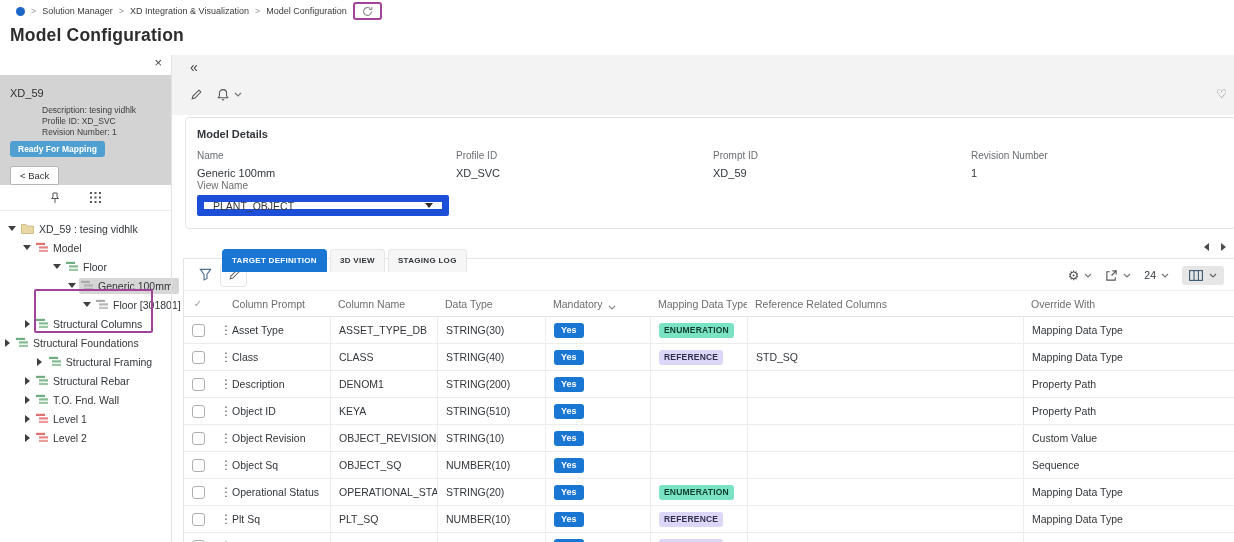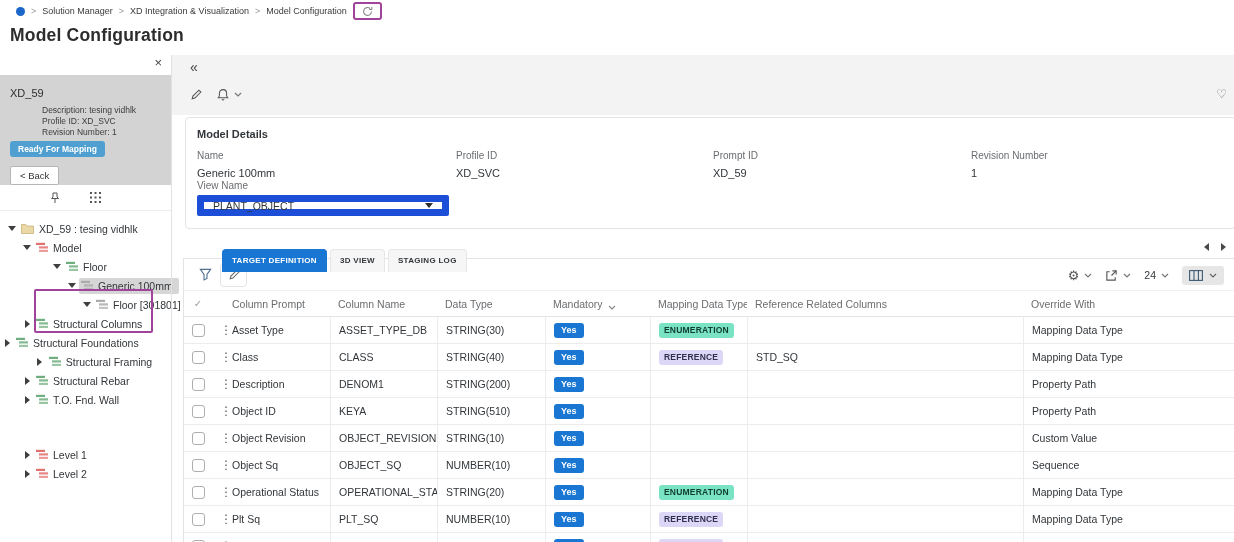--- a/index.html
+++ b/index.html
@@ -289,21 +289,21 @@
           <span class="tree-icon">
             <svg width="12" height="11" viewBox="0 0 12 11">
               <rect x="0" y="0.8" width="9" height="2.2" fill="#6fae7e"></rect>
               <rect x="3" y="4.3" width="9" height="2.2" fill="#6fae7e" opacity="0.85"></rect>
               <rect x="3" y="7.8" width="9" height="2.2" fill="#6fae7e" opacity="0.7"></rect>
             </svg>
           </span>
           <span class="tree-label">T.O. Fnd. Wall</span>
         </span>
       </div>
-      <div class="tree-item" style="padding-left: 20px; margin-top: 36px;">
+      <div class="tree-item" style="padding-left: 20px;">
         <span class="tree-arrow">
           <span class="arr-right"></span>
         </span>
         <span class="tree-node">
           <span class="tree-icon">
             <svg width="12" height="11" viewBox="0 0 12 11">
               <rect x="0" y="0.8" width="9" height="2.2" fill="#e1706f"></rect>
               <rect x="3" y="4.3" width="9" height="2.2" fill="#e1706f" opacity="0.85"></rect>
               <rect x="3" y="7.8" width="9" height="2.2" fill="#e1706f" opacity="0.7"></rect>
             </svg>

